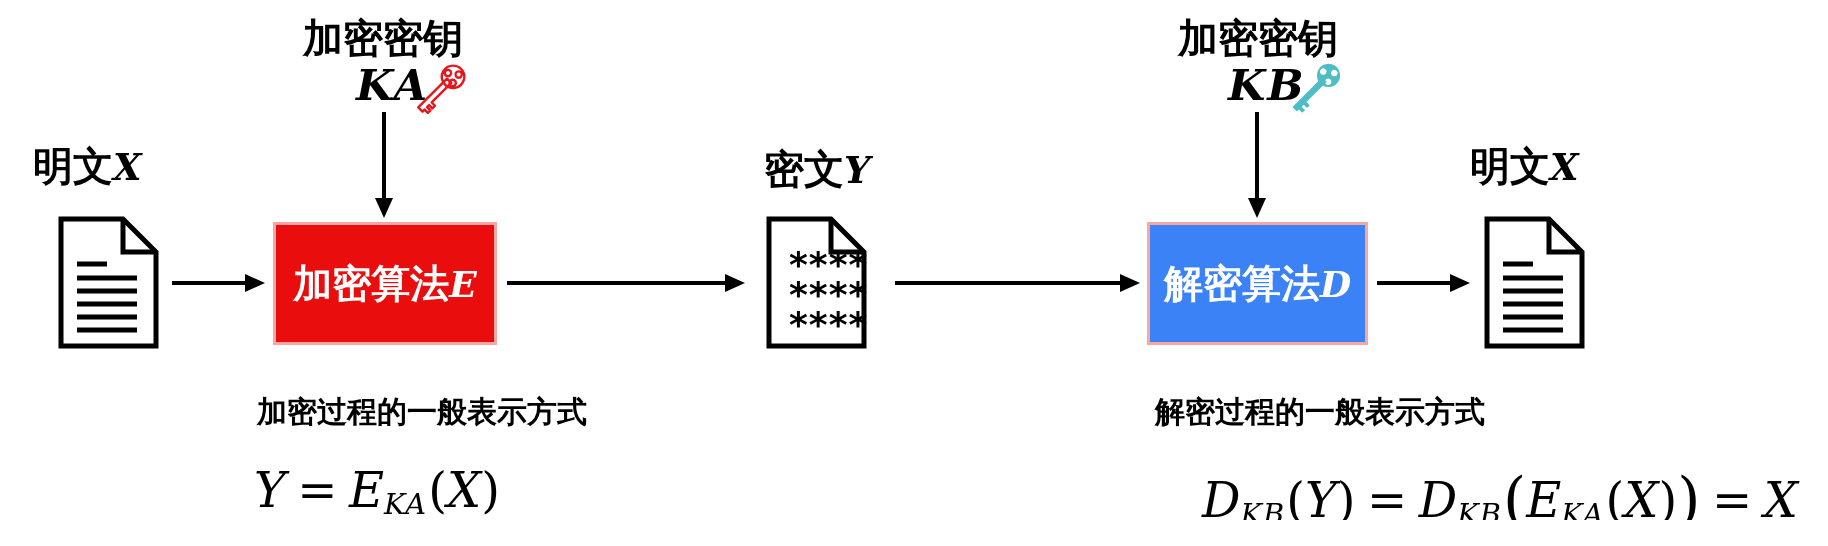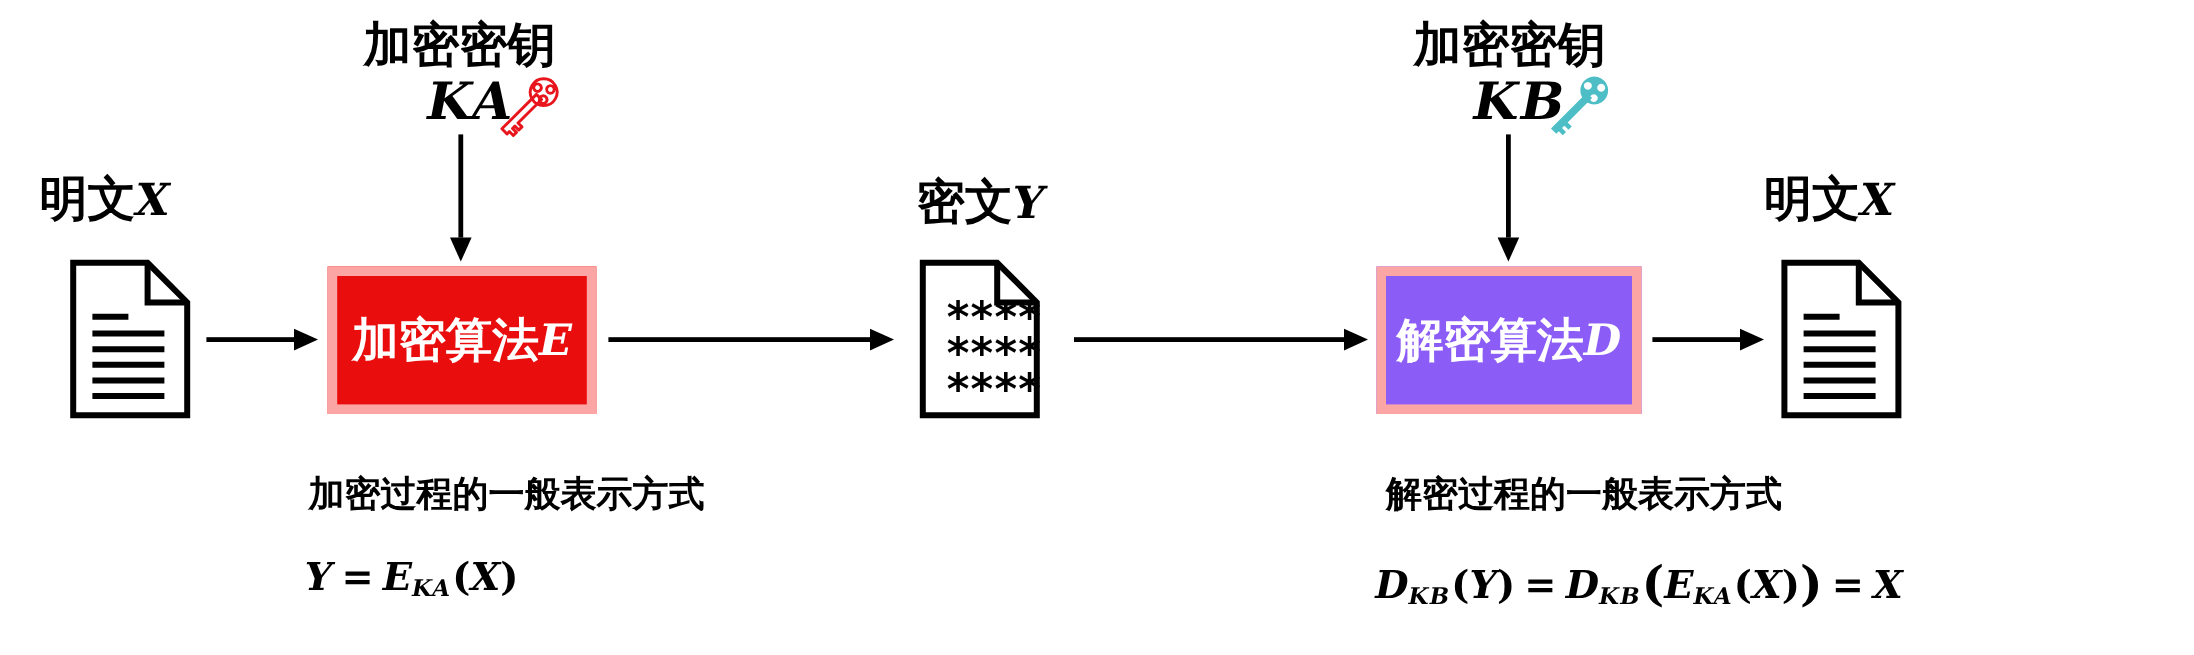--- a/index.html
+++ b/index.html
@@ -16,39 +16,39 @@
   
   .cjk-label{font-weight:700;font-size:40px;line-height:1.1;white-space:nowrap;}
   .var-inline{font-family:"DejaVu Serif","Liberation Serif",serif;font-style:italic;font-weight:700;font-size:0.92em;}
   .key-symbol{font-family:"DejaVu Serif","Liberation Serif",serif;font-style:italic;font-weight:700;
               font-size:43px;letter-spacing:2px;white-space:nowrap;}
   .caption{font-weight:700;font-size:30px;white-space:nowrap;}
 
   
   .proc-box{
     display:flex;align-items:center;justify-content:center;
-    border:8px solid #fca5a5;box-sizing:border-box;
+    border:3px solid #fca5a5;box-sizing:border-box;
     color:#fff;font-weight:700;font-size:39px;white-space:nowrap;
   }
   .proc-box .var-inline{font-size:36px;}
   #encrypt-box{left:273px;top:222px;width:224px;height:123px;background:#e90d0d;}
-  #decrypt-box{left:1147px;top:222px;width:221px;height:123px;background:#8b5cf6;}
+  #decrypt-box{left:1147px;top:222px;width:221px;height:123px;background:#3b82f6;}
 
   
   .h-arrow{display:flex;align-items:center;height:18px;}
   .h-arrow .shaft{flex:1;height:4px;background:#000;}
   .h-arrow .head{width:0;height:0;border-top:9px solid transparent;border-bottom:9px solid transparent;border-left:20px solid #000;}
   .v-arrow{display:flex;flex-direction:column;align-items:center;width:18px;}
   .v-arrow .shaft{width:4px;flex:1;background:#000;}
   .v-arrow .head{width:0;height:0;border-left:9px solid transparent;border-right:9px solid transparent;border-top:20px solid #000;}
 
   
   .formula{
     font-family:"DejaVu Serif","Liberation Serif",serif;
-    font-style:italic;font-weight:700;font-size:32px;white-space:nowrap;
+    font-style:italic;font-weight:400;font-size:48px;white-space:nowrap;
   }
   .formula .sub{font-size:0.60em;position:relative;top:0.25em;letter-spacing:1px;margin-right:0.04em;}
   .formula .eq{font-style:normal;margin:0 0.24em;}
   .formula .par{font-style:normal;}
   .formula .bp{font-style:normal;font-size:1.24em;position:relative;top:0.05em;}
 </style>
 </head>
 <body>
 
 <div id="canvas">
@@ -148,17 +148,17 @@
     </svg>
   </div>
 
   <div class="abs caption" style="left:257px;top:392px;">加密过程的一般表示方式</div>
   <div class="abs caption" style="left:1155px;top:392px;text-align:center;">解密过程的一般表示方式</div>
 
   <div class="abs formula" style="left:254px;top:462px;">
     <span>Y</span><span class="eq">=</span><span>E</span><span class="sub">KA</span><span class="par">(</span><span>X</span><span class="par">)</span>
   </div>
 
-  <div class="abs formula" style="left:1146px;top:462px;">
+  <div class="abs formula" style="left:1202px;top:462px;">
     <span>D</span><span class="sub">KB</span><span class="par">(</span><span>Y</span><span class="par">)</span><span class="eq">=</span><span>D</span><span class="sub">KB</span><span class="bp">(</span><span>E</span><span class="sub">KA</span><span class="par">(</span><span>X</span><span class="par">)</span><span class="bp">)</span><span class="eq">=</span><span>X</span>
   </div>
 
 </div>
 
 </body></html>

